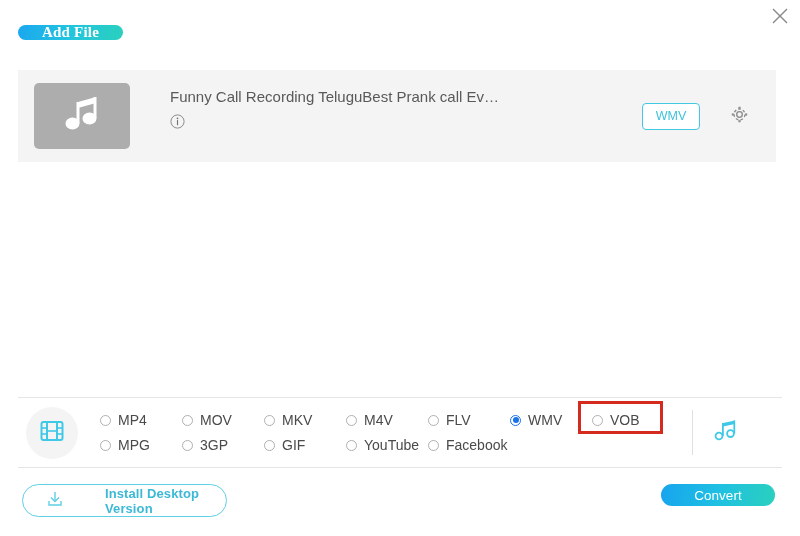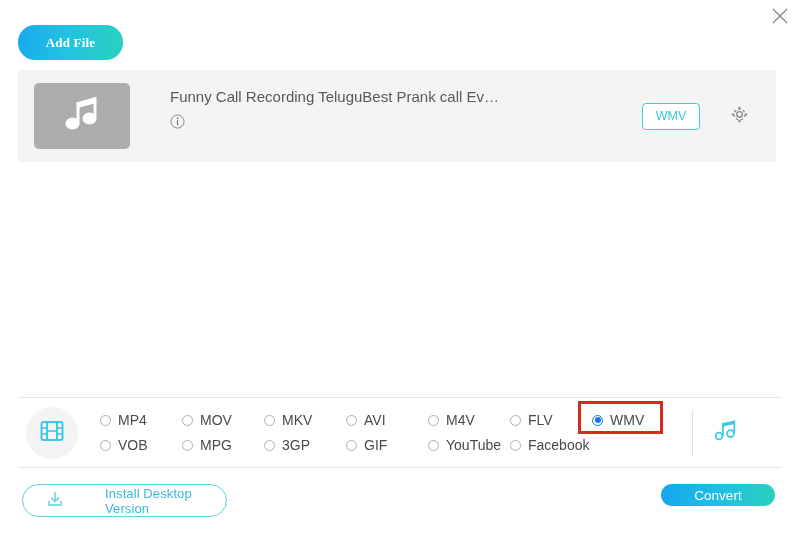--- a/index.html
+++ b/index.html
@@ -16,25 +16,25 @@
     position: absolute; top: 2px; right: 6px;
     width: 28px; height: 28px;
     display: flex; align-items: center; justify-content: center;
     cursor: pointer;
   }
   .close-btn svg { display: block; }
 
   
   .add-file-btn {
     position: absolute; left: 18px; top: 25px;
-    width: 105px; height: 35px;
+    width: 105px; height: 15px;
     border-radius: 17px;
     background: linear-gradient(100deg, #1ba7ef 0%, #22c4e0 48%, #2ad0bd 100%);
     color: #ffffff;
-    font-size: 13px; font-weight: bold;
+    font-size: 15px; font-weight: bold;
     display: flex; align-items: center; justify-content: center;
     letter-spacing: .2px;
     cursor: pointer;
     border: none;
     font-family: "Liberation Serif", serif;
   }
 
   
   .file-row {
     position: absolute; left: 18px; top: 70px;
@@ -170,21 +170,21 @@
     position: absolute; left: 22px; top: 484px;
     width: 205px; height: 33px;
     border: 1px solid #5ecfe4;
     border-radius: 17px;
     background: #fff;
     display: flex; align-items: center;
     cursor: pointer;
   }
   .install-btn .dl-icon { margin-left: 22px; margin-right: 14px; display:block; }
   .install-btn .lbl {
-    font-size: 13px; color: #3bb9d6; font-weight: normal;
+    font-size: 13px; color: #3bb9d6; font-weight: bold;
     letter-spacing: .1px;
     padding-left: 26px;
   }
   .convert-btn {
     position: absolute; left: 661px; top: 484px;
     width: 114px; height: 22px;
     border: none;
     border-radius: 17px;
     background: linear-gradient(100deg, #17a4ee 0%, #1fc0e2 50%, #2ad0bd 100%);
     color: #fff; font-size: 13.5px;
@@ -282,24 +282,20 @@
       <div class="radio-item">
         <span class="radio-dot"></span>
         <span>MOV</span>
       </div>
       <div class="radio-item">
         <span class="radio-dot"></span>
         <span>MKV</span>
       </div>
       <div class="radio-item">
         <span class="radio-dot"></span>
-        <span>AVI</span>
-      </div>
-      <div class="radio-item">
-        <span class="radio-dot"></span>
         <span>M4V</span>
       </div>
       <div class="radio-item">
         <span class="radio-dot"></span>
         <span>FLV</span>
       </div>
       <div class="radio-item selected">
         <span class="radio-dot"></span>
         <span>WMV</span>
       </div>

